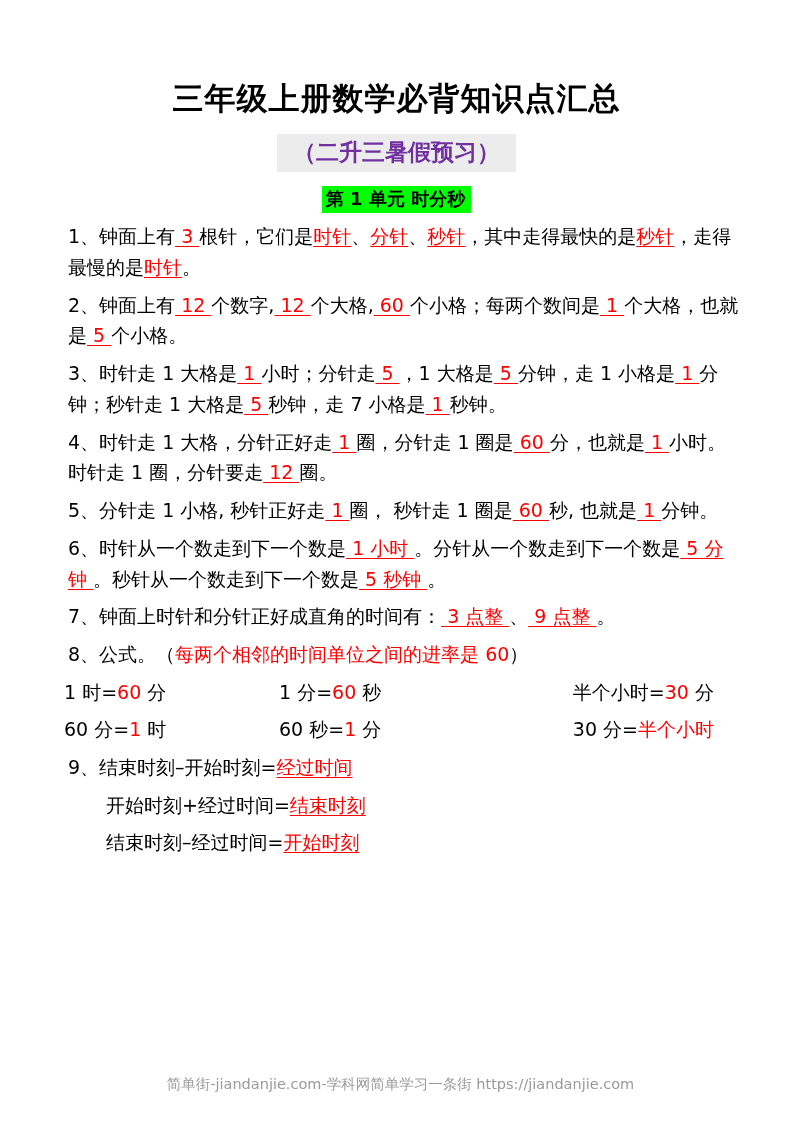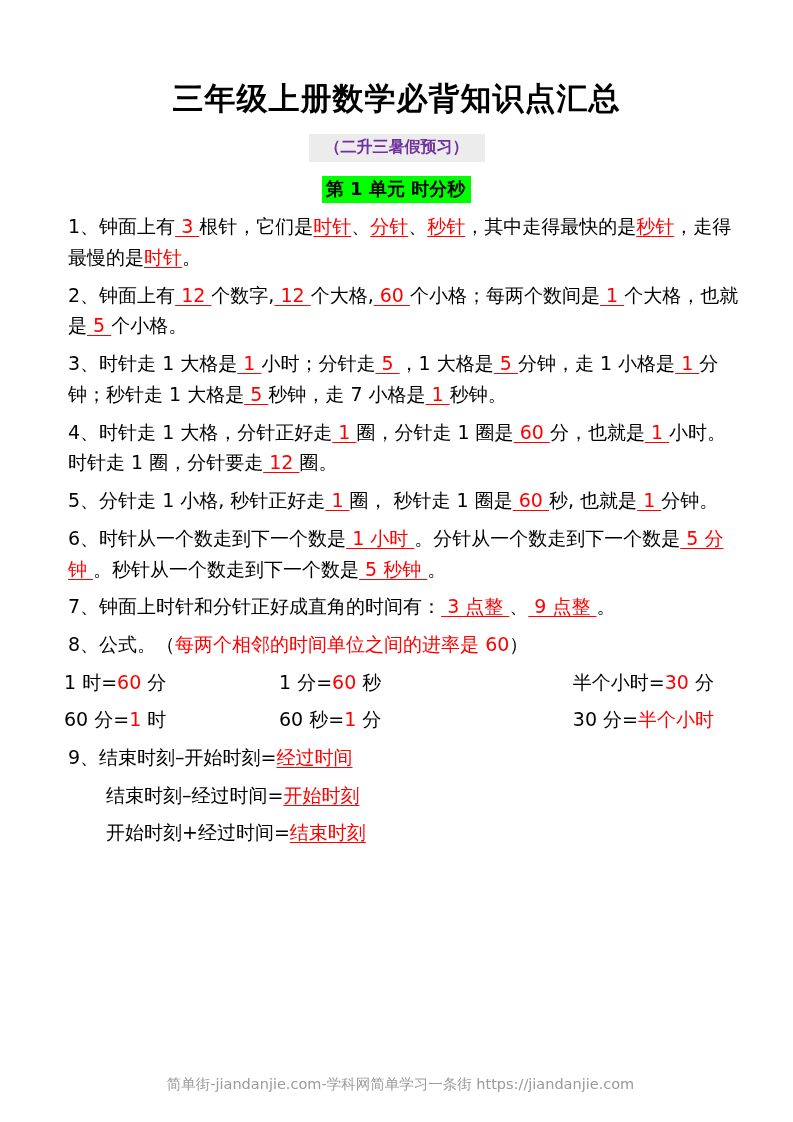--- a/index.html
+++ b/index.html
@@ -32,21 +32,21 @@
     font-family: "DejaVu Sans", "Liberation Sans", sans-serif;
   }
   .subtitle-wrap {
     text-align: center;
     margin-bottom: 14px;
   }
   .subtitle {
     display: inline-block;
     background: #ececec;
     color: #7030a0;
-    font-size: 16px;
+    font-size: 23px;
     font-weight: bold;
     padding: 3px 16px 4px 16px;
     font-family: "DejaVu Sans", "Liberation Sans", sans-serif;
   }
   .unit-head-wrap {
     margin: 0 0 8px 0;
     text-align: center;
   }
   .unit-head {
     display: inline-block;
@@ -130,18 +130,18 @@
       </div>
       <div class="formula-row">
         <div class="c1"><span>60 分=</span><span class="r">1</span><span>  时</span></div>
         <div class="c2"><span>60 秒=</span><span class="r">1</span><span> 分</span></div>
         <div class="c3"><span>30 分=</span><span class="r">半个小时</span></div>
       </div>
     </div>
 
   <div id="item9-container">
       <p class="line"><span>9、结束时刻–开始时刻=</span><span class="ru">经过时间</span></p>
+      <p class="line sub-line"><span>开始时刻+经过时间=</span><span class="ru">结束时刻</span></p>
       <p class="line sub-line"><span>结束时刻–经过时间=</span><span class="ru">开始时刻</span></p>
-      <p class="line sub-line"><span>开始时刻+经过时间=</span><span class="ru">结束时刻</span></p>
     </div>
 
   <div class="footer">简单街-jiandanjie.com-学科网简单学习一条街 https://jiandanjie.com</div>
 </div>
 
 </body></html>

